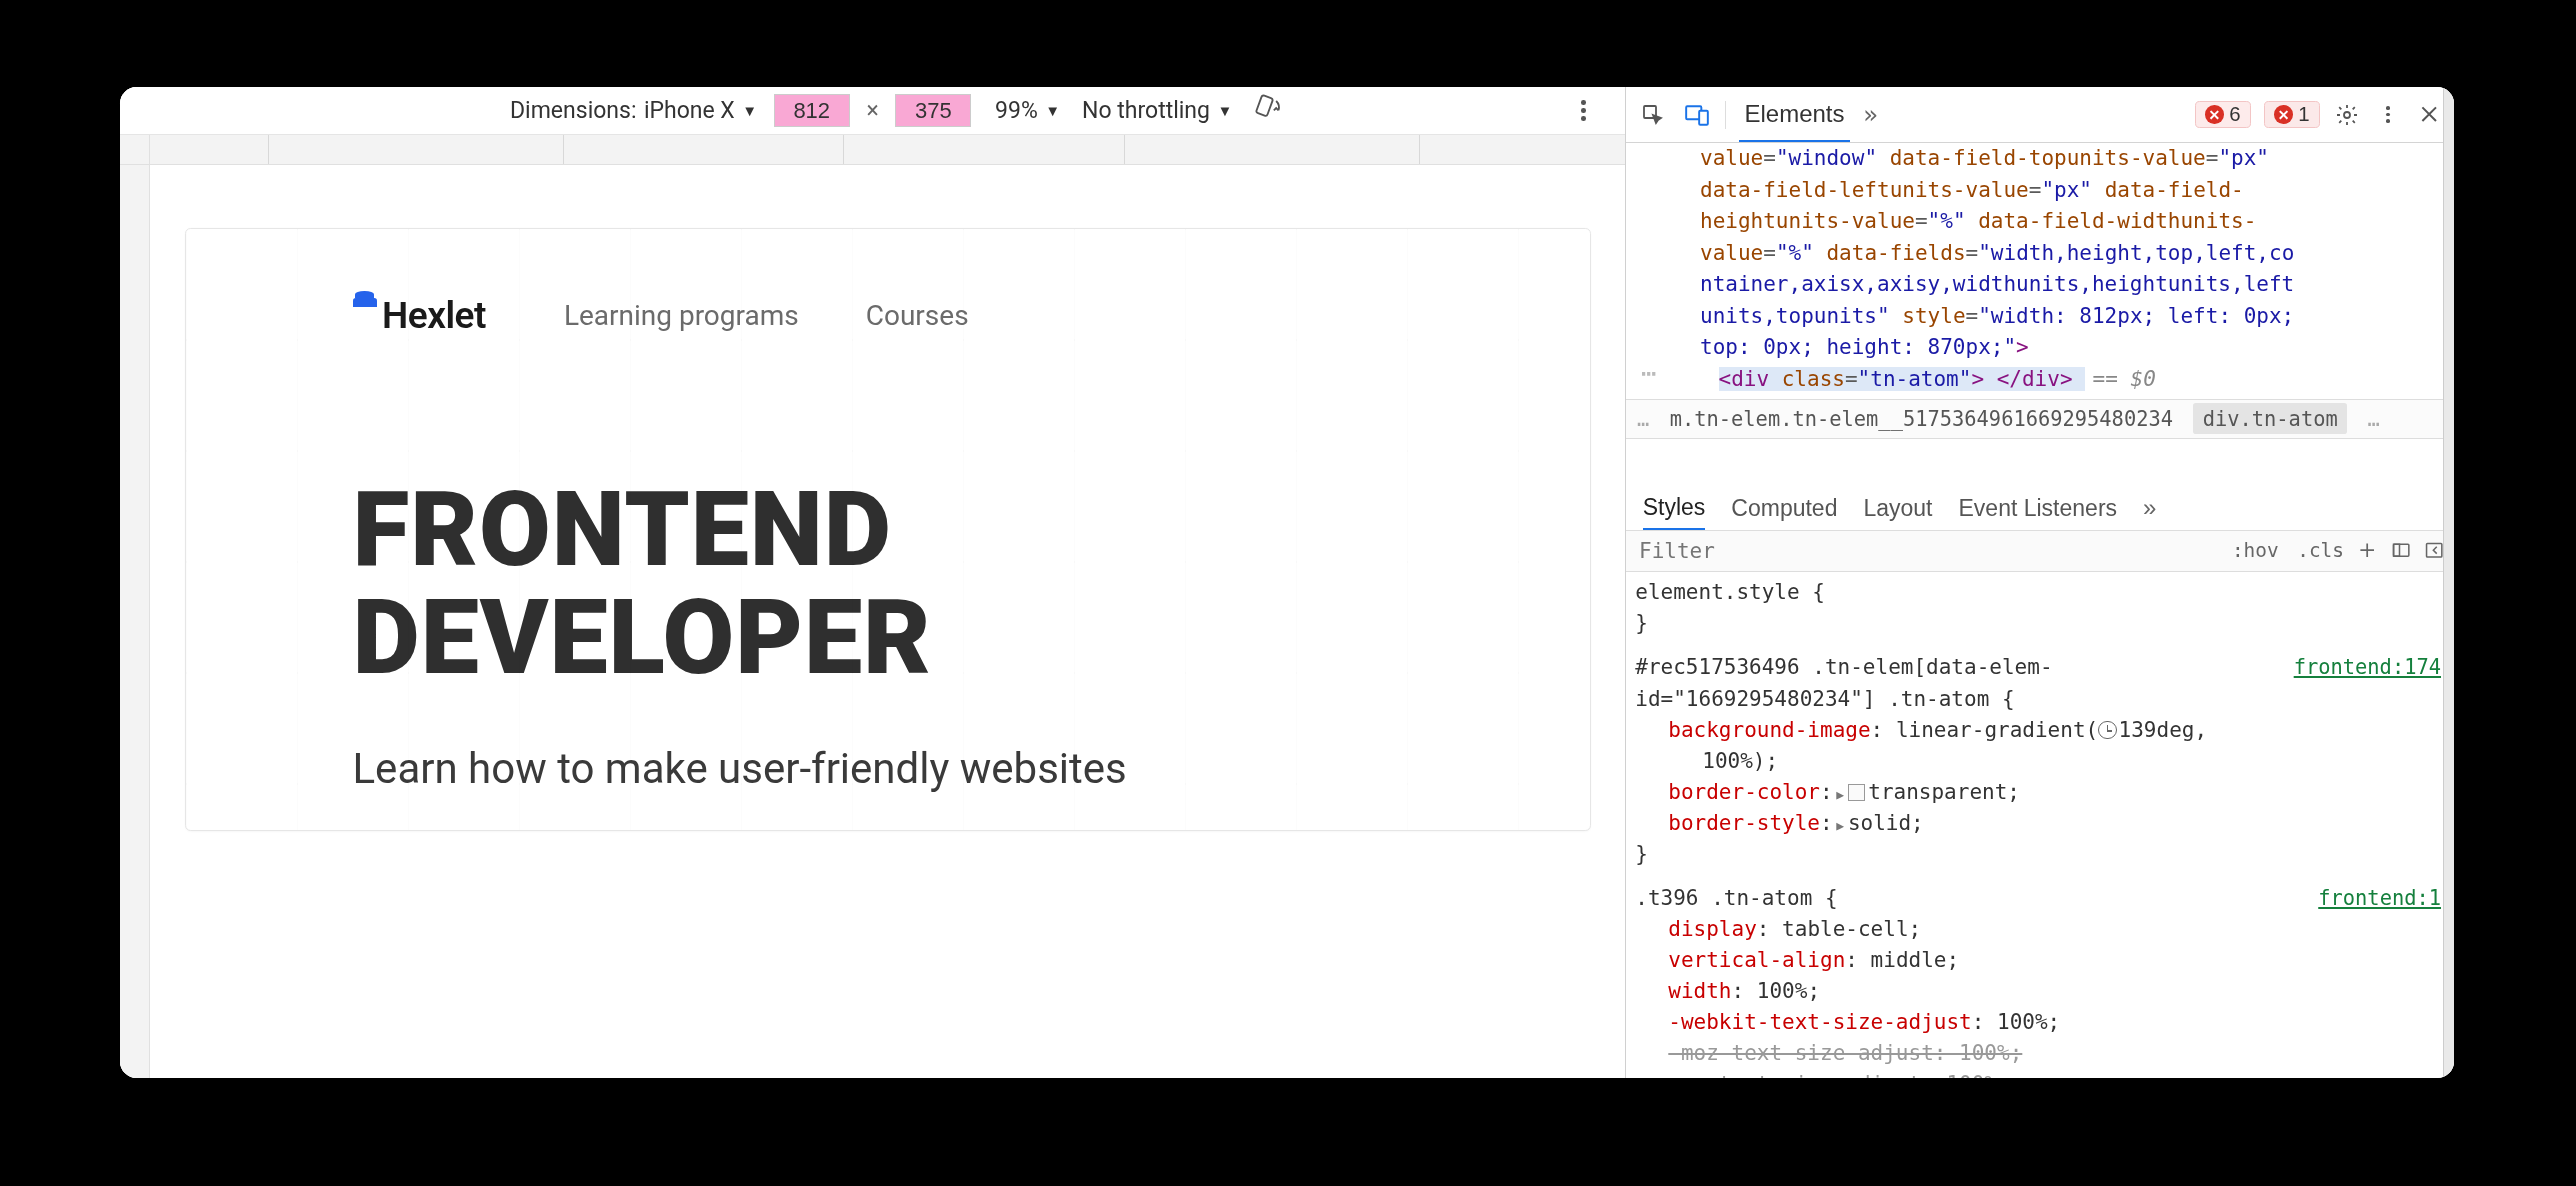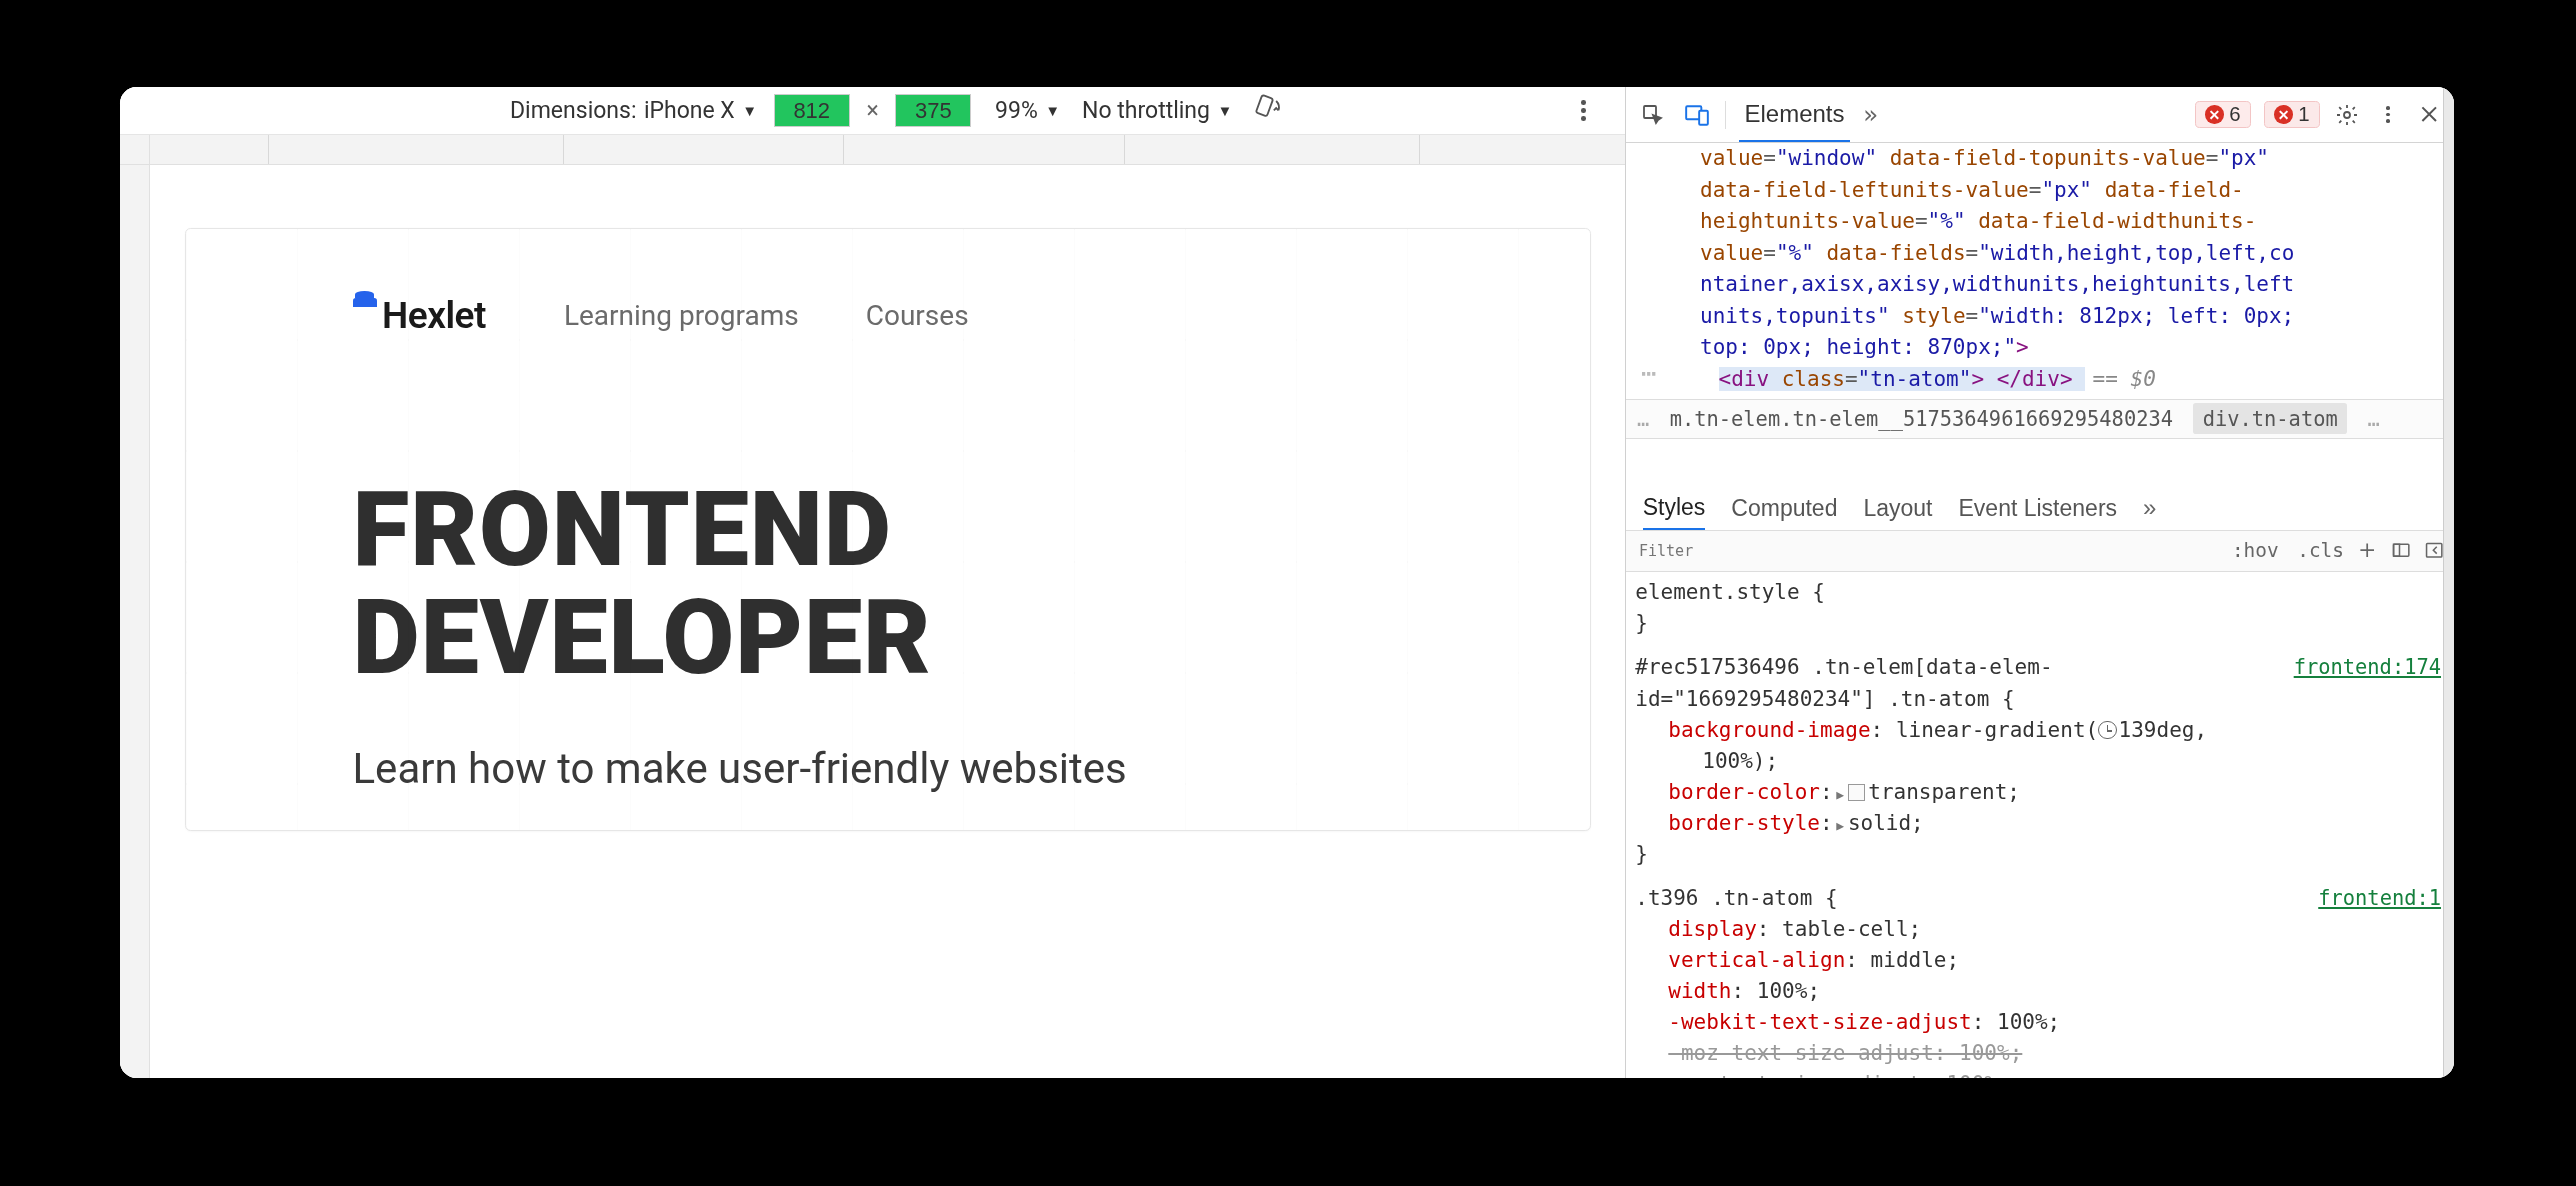--- a/index.html
+++ b/index.html
@@ -42,21 +42,21 @@
     color: #333;
     font-size: 23px;
   }
   .device-toolbar .dim-label { margin-left: 370px; }
   .device-sel { display:flex; align-items:center; gap:7.4px; cursor:pointer; }
   .tri { font-size: 15px; }
   .dim-input {
     width: 76px;
     height: 33px;
     border: 0.9px solid #ccc;
-    background: #22c55e;
+    background: #f9a8d4;
     text-align: center;
     font-size: 22px;
     color:#333;
   }
   .times { color:#666; }
   .device-right { margin-left: 7px; display:flex; align-items:center; gap:22px; }
   .rotate-icon svg { width:28px; height:28px; }
   .kebab-left { margin-left:auto; margin-right:7.4px; display:flex; flex-direction:column; gap:3.7px; align-items:center; justify-content:center; width:28px; height:28px; cursor:pointer; }
   .kebab-left span { width:4.6px; height:4.6px; background:#555; border-radius:50%; }
   .ruler-row { height:30px; background:#f3f3f3; border-bottom:0.9px solid #e0e0e0; display:flex; }
@@ -181,21 +181,21 @@
     height:41px;
     display:flex;
     align-items:center;
     border-bottom:0.9px solid #ddd;
     background:#fafafa;
   }
   .dt-filterrow input {
     flex:1;
     border:none;
     background:transparent;
-    font-size:15px;
+    font-size:21px;
     padding:0 13px;
     font-family:Menlo,Consolas,monospace;
     color:#888;
     outline:none;
   }
   .dt-filterrow .pill { font-size:19.4px; color:#666; padding:0 9.3px; cursor:pointer; }
   .dt-filterrow .ficon { width:28px; height:28px; display:flex; align-items:center; justify-content:center; color:#666; cursor:pointer; margin-right:5.6px;}
 
   .dt-styles {
     flex:1;

